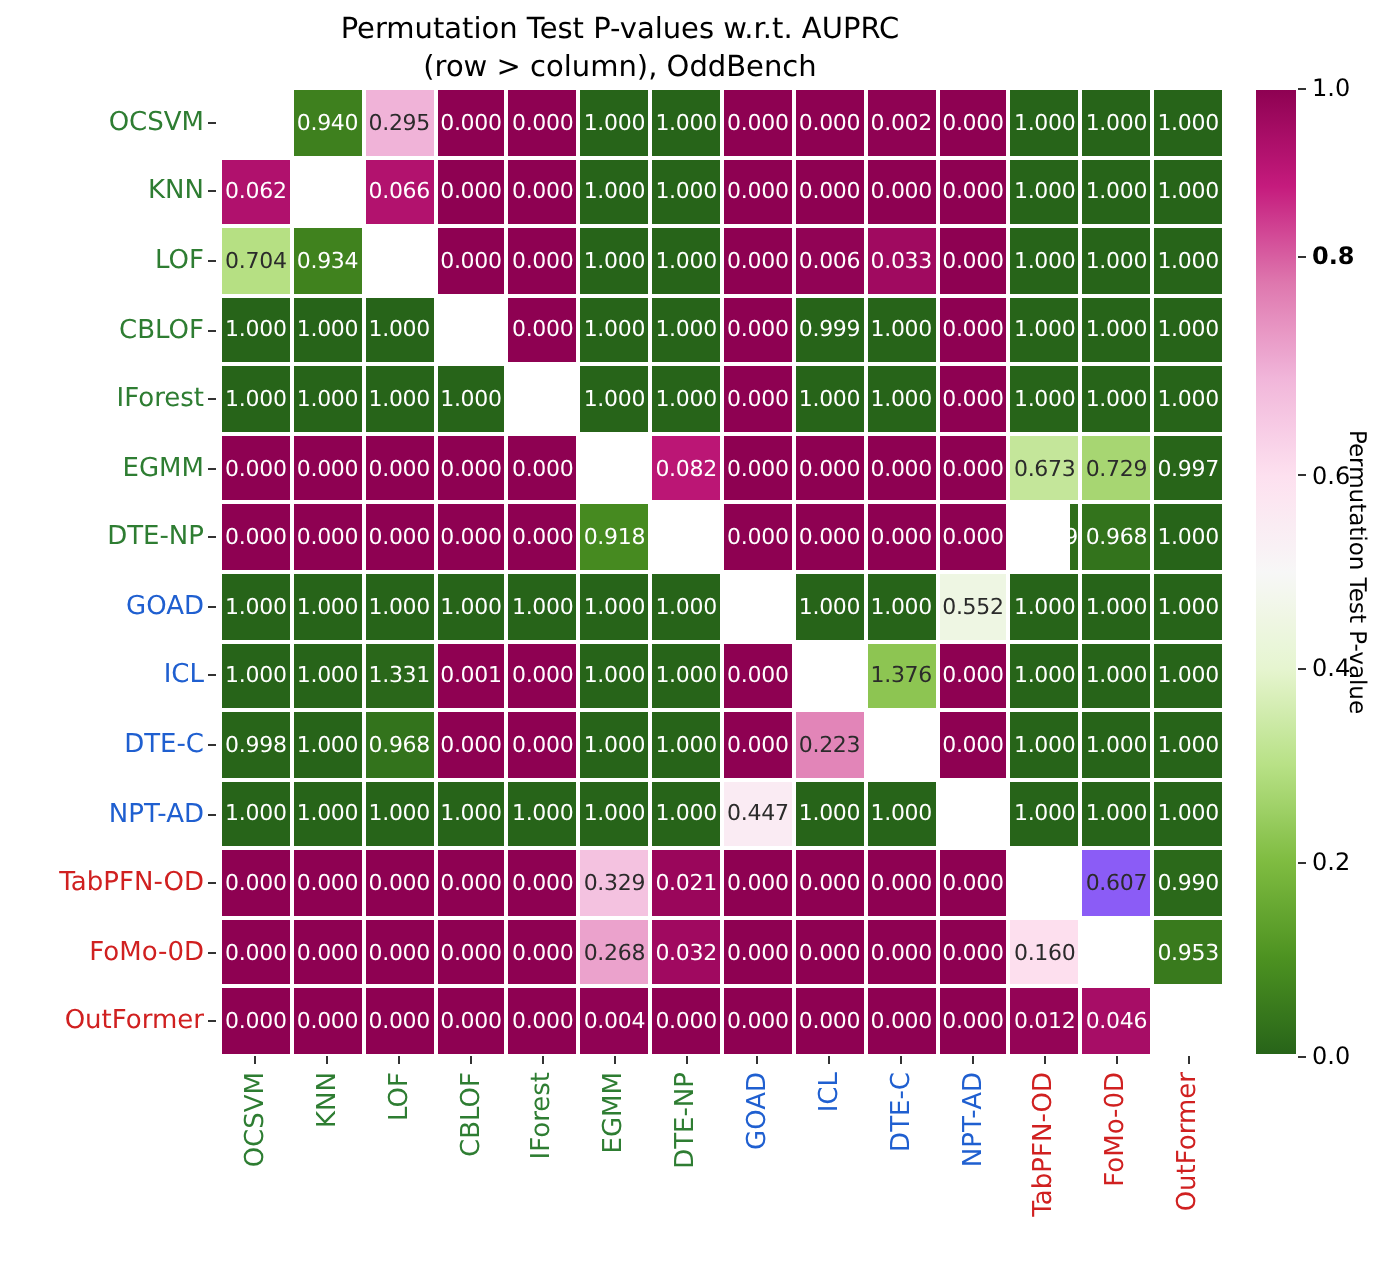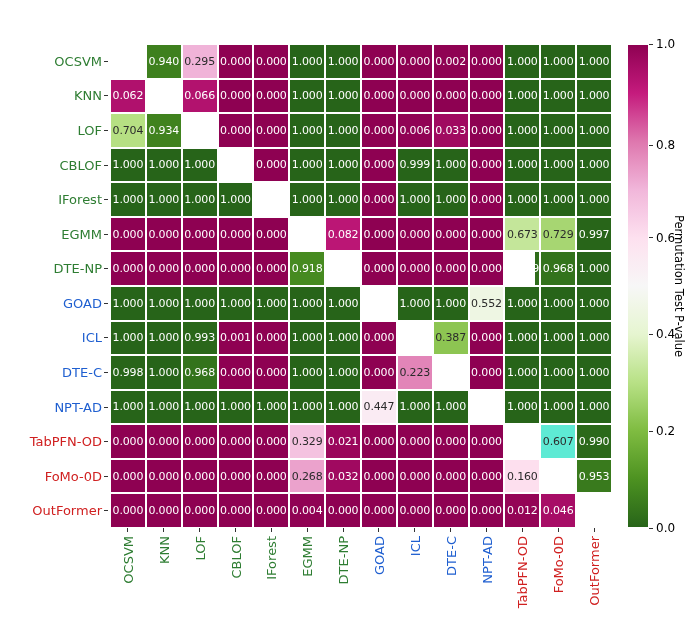--- a/index.html
+++ b/index.html
@@ -200,20 +200,22 @@
     white-space: nowrap;
     font-size: 11.5px;
     color: #000;
   }
 </style>
 </head>
 <body>
 
 <div id="figure">
 
+  <div id="title">Permutation Test P-values w.r.t. AUPRC
+(row &gt; column), OddBench</div>
 
   <div class="row-labels">
       <div class="row-label" style="color: rgb(46, 125, 50);">OCSVM</div>
       <div class="row-label" style="color: rgb(46, 125, 50);">KNN</div>
       <div class="row-label" style="color: rgb(46, 125, 50);">LOF</div>
       <div class="row-label" style="color: rgb(46, 125, 50);">CBLOF</div>
       <div class="row-label" style="color: rgb(46, 125, 50);">IForest</div>
       <div class="row-label" style="color: rgb(46, 125, 50);">EGMM</div>
       <div class="row-label" style="color: rgb(46, 125, 50);">DTE-NP</div>
       <div class="row-label" style="color: rgb(31, 95, 208);">GOAD</div>
@@ -378,28 +380,28 @@
         <div class="cell" style="background: rgb(39, 100, 25); color: rgb(255, 255, 255);">1.000</div>
         <div class="cell diag"></div>
         <div class="cell" style="background: rgb(39, 100, 25); color: rgb(255, 255, 255);">1.000</div>
         <div class="cell" style="background: rgb(39, 100, 25); color: rgb(255, 255, 255);">1.000</div>
         <div class="cell" style="background: rgb(238, 246, 227); color: rgb(43, 43, 43);">0.552</div>
         <div class="cell" style="background: rgb(39, 100, 25); color: rgb(255, 255, 255);">1.000</div>
         <div class="cell" style="background: rgb(39, 100, 25); color: rgb(255, 255, 255);">1.000</div>
         <div class="cell" style="background: rgb(39, 100, 25); color: rgb(255, 255, 255);">1.000</div>
         <div class="cell" style="background: rgb(39, 100, 25); color: rgb(255, 255, 255);">1.000</div>
         <div class="cell" style="background: rgb(39, 100, 25); color: rgb(255, 255, 255);">1.000</div>
-        <div class="cell" style="background: rgb(42, 103, 26); color: rgb(255, 255, 255);">0.993</div>
+        <div class="cell" style="background: rgb(42, 103, 26); color: rgb(255, 255, 255);">1.331</div>
         <div class="cell" style="background: rgb(143, 1, 82); color: rgb(255, 255, 255);">0.001</div>
         <div class="cell" style="background: rgb(142, 1, 82); color: rgb(255, 255, 255);">0.000</div>
         <div class="cell" style="background: rgb(39, 100, 25); color: rgb(255, 255, 255);">1.000</div>
         <div class="cell" style="background: rgb(39, 100, 25); color: rgb(255, 255, 255);">1.000</div>
         <div class="cell" style="background: rgb(142, 1, 82); color: rgb(255, 255, 255);">0.000</div>
         <div class="cell diag"></div>
-        <div class="cell" style="background: rgb(141, 197, 82); color: rgb(43, 43, 43);">0.387</div>
+        <div class="cell" style="background: rgb(141, 197, 82); color: rgb(43, 43, 43);">1.376</div>
         <div class="cell" style="background: rgb(142, 1, 82); color: rgb(255, 255, 255);">0.000</div>
         <div class="cell" style="background: rgb(39, 100, 25); color: rgb(255, 255, 255);">1.000</div>
         <div class="cell" style="background: rgb(39, 100, 25); color: rgb(255, 255, 255);">1.000</div>
         <div class="cell" style="background: rgb(39, 100, 25); color: rgb(255, 255, 255);">1.000</div>
         <div class="cell" style="background: rgb(40, 101, 25); color: rgb(255, 255, 255);">0.998</div>
         <div class="cell" style="background: rgb(39, 100, 25); color: rgb(255, 255, 255);">1.000</div>
         <div class="cell" style="background: rgb(51, 115, 28); color: rgb(255, 255, 255);">0.968</div>
         <div class="cell" style="background: rgb(142, 1, 82); color: rgb(255, 255, 255);">0.000</div>
         <div class="cell" style="background: rgb(142, 1, 82); color: rgb(255, 255, 255);">0.000</div>
         <div class="cell" style="background: rgb(39, 100, 25); color: rgb(255, 255, 255);">1.000</div>
@@ -430,21 +432,21 @@
         <div class="cell" style="background: rgb(142, 1, 82); color: rgb(255, 255, 255);">0.000</div>
         <div class="cell" style="background: rgb(142, 1, 82); color: rgb(255, 255, 255);">0.000</div>
         <div class="cell" style="background: rgb(142, 1, 82); color: rgb(255, 255, 255);">0.000</div>
         <div class="cell" style="background: rgb(244, 194, 224); color: rgb(43, 43, 43);">0.329</div>
         <div class="cell" style="background: rgb(154, 6, 91); color: rgb(255, 255, 255);">0.021</div>
         <div class="cell" style="background: rgb(142, 1, 82); color: rgb(255, 255, 255);">0.000</div>
         <div class="cell" style="background: rgb(142, 1, 82); color: rgb(255, 255, 255);">0.000</div>
         <div class="cell" style="background: rgb(142, 1, 82); color: rgb(255, 255, 255);">0.000</div>
         <div class="cell" style="background: rgb(142, 1, 82); color: rgb(255, 255, 255);">0.000</div>
         <div class="cell diag"></div>
-        <div class="cell" style="background: #5eead4; color: rgb(43, 43, 43);">0.607</div>
+        <div class="cell" style="background: #8b5cf6; color: rgb(43, 43, 43);">0.607</div>
         <div class="cell" style="background: rgb(43, 105, 26); color: rgb(255, 255, 255);">0.990</div>
         <div class="cell" style="background: rgb(142, 1, 82); color: rgb(255, 255, 255);">0.000</div>
         <div class="cell" style="background: rgb(142, 1, 82); color: rgb(255, 255, 255);">0.000</div>
         <div class="cell" style="background: rgb(142, 1, 82); color: rgb(255, 255, 255);">0.000</div>
         <div class="cell" style="background: rgb(142, 1, 82); color: rgb(255, 255, 255);">0.000</div>
         <div class="cell" style="background: rgb(142, 1, 82); color: rgb(255, 255, 255);">0.000</div>
         <div class="cell" style="background: rgb(235, 162, 204); color: rgb(43, 43, 43);">0.268</div>
         <div class="cell" style="background: rgb(160, 9, 96); color: rgb(255, 255, 255);">0.032</div>
         <div class="cell" style="background: rgb(142, 1, 82); color: rgb(255, 255, 255);">0.000</div>
         <div class="cell" style="background: rgb(142, 1, 82); color: rgb(255, 255, 255);">0.000</div>
@@ -570,21 +572,21 @@
         <span>0.2</span>
       </div>
       <div class="cbtick" style="top: 290.4px;">
         <i></i>
         <span>0.4</span>
       </div>
       <div class="cbtick" style="top: 193.6px;">
         <i></i>
         <span>0.6</span>
       </div>
-      <div class="cbtick" style="top: 101px;">
+      <div class="cbtick" style="top: 84px; font-weight: bold;">
         <i></i>
         <span>0.8</span>
       </div>
       <div class="cbtick" style="top: 0px;">
         <i></i>
         <span>1.0</span>
       </div>
     </div>
   <div id="cbar-label">
     <span>Permutation Test P-value</span>

